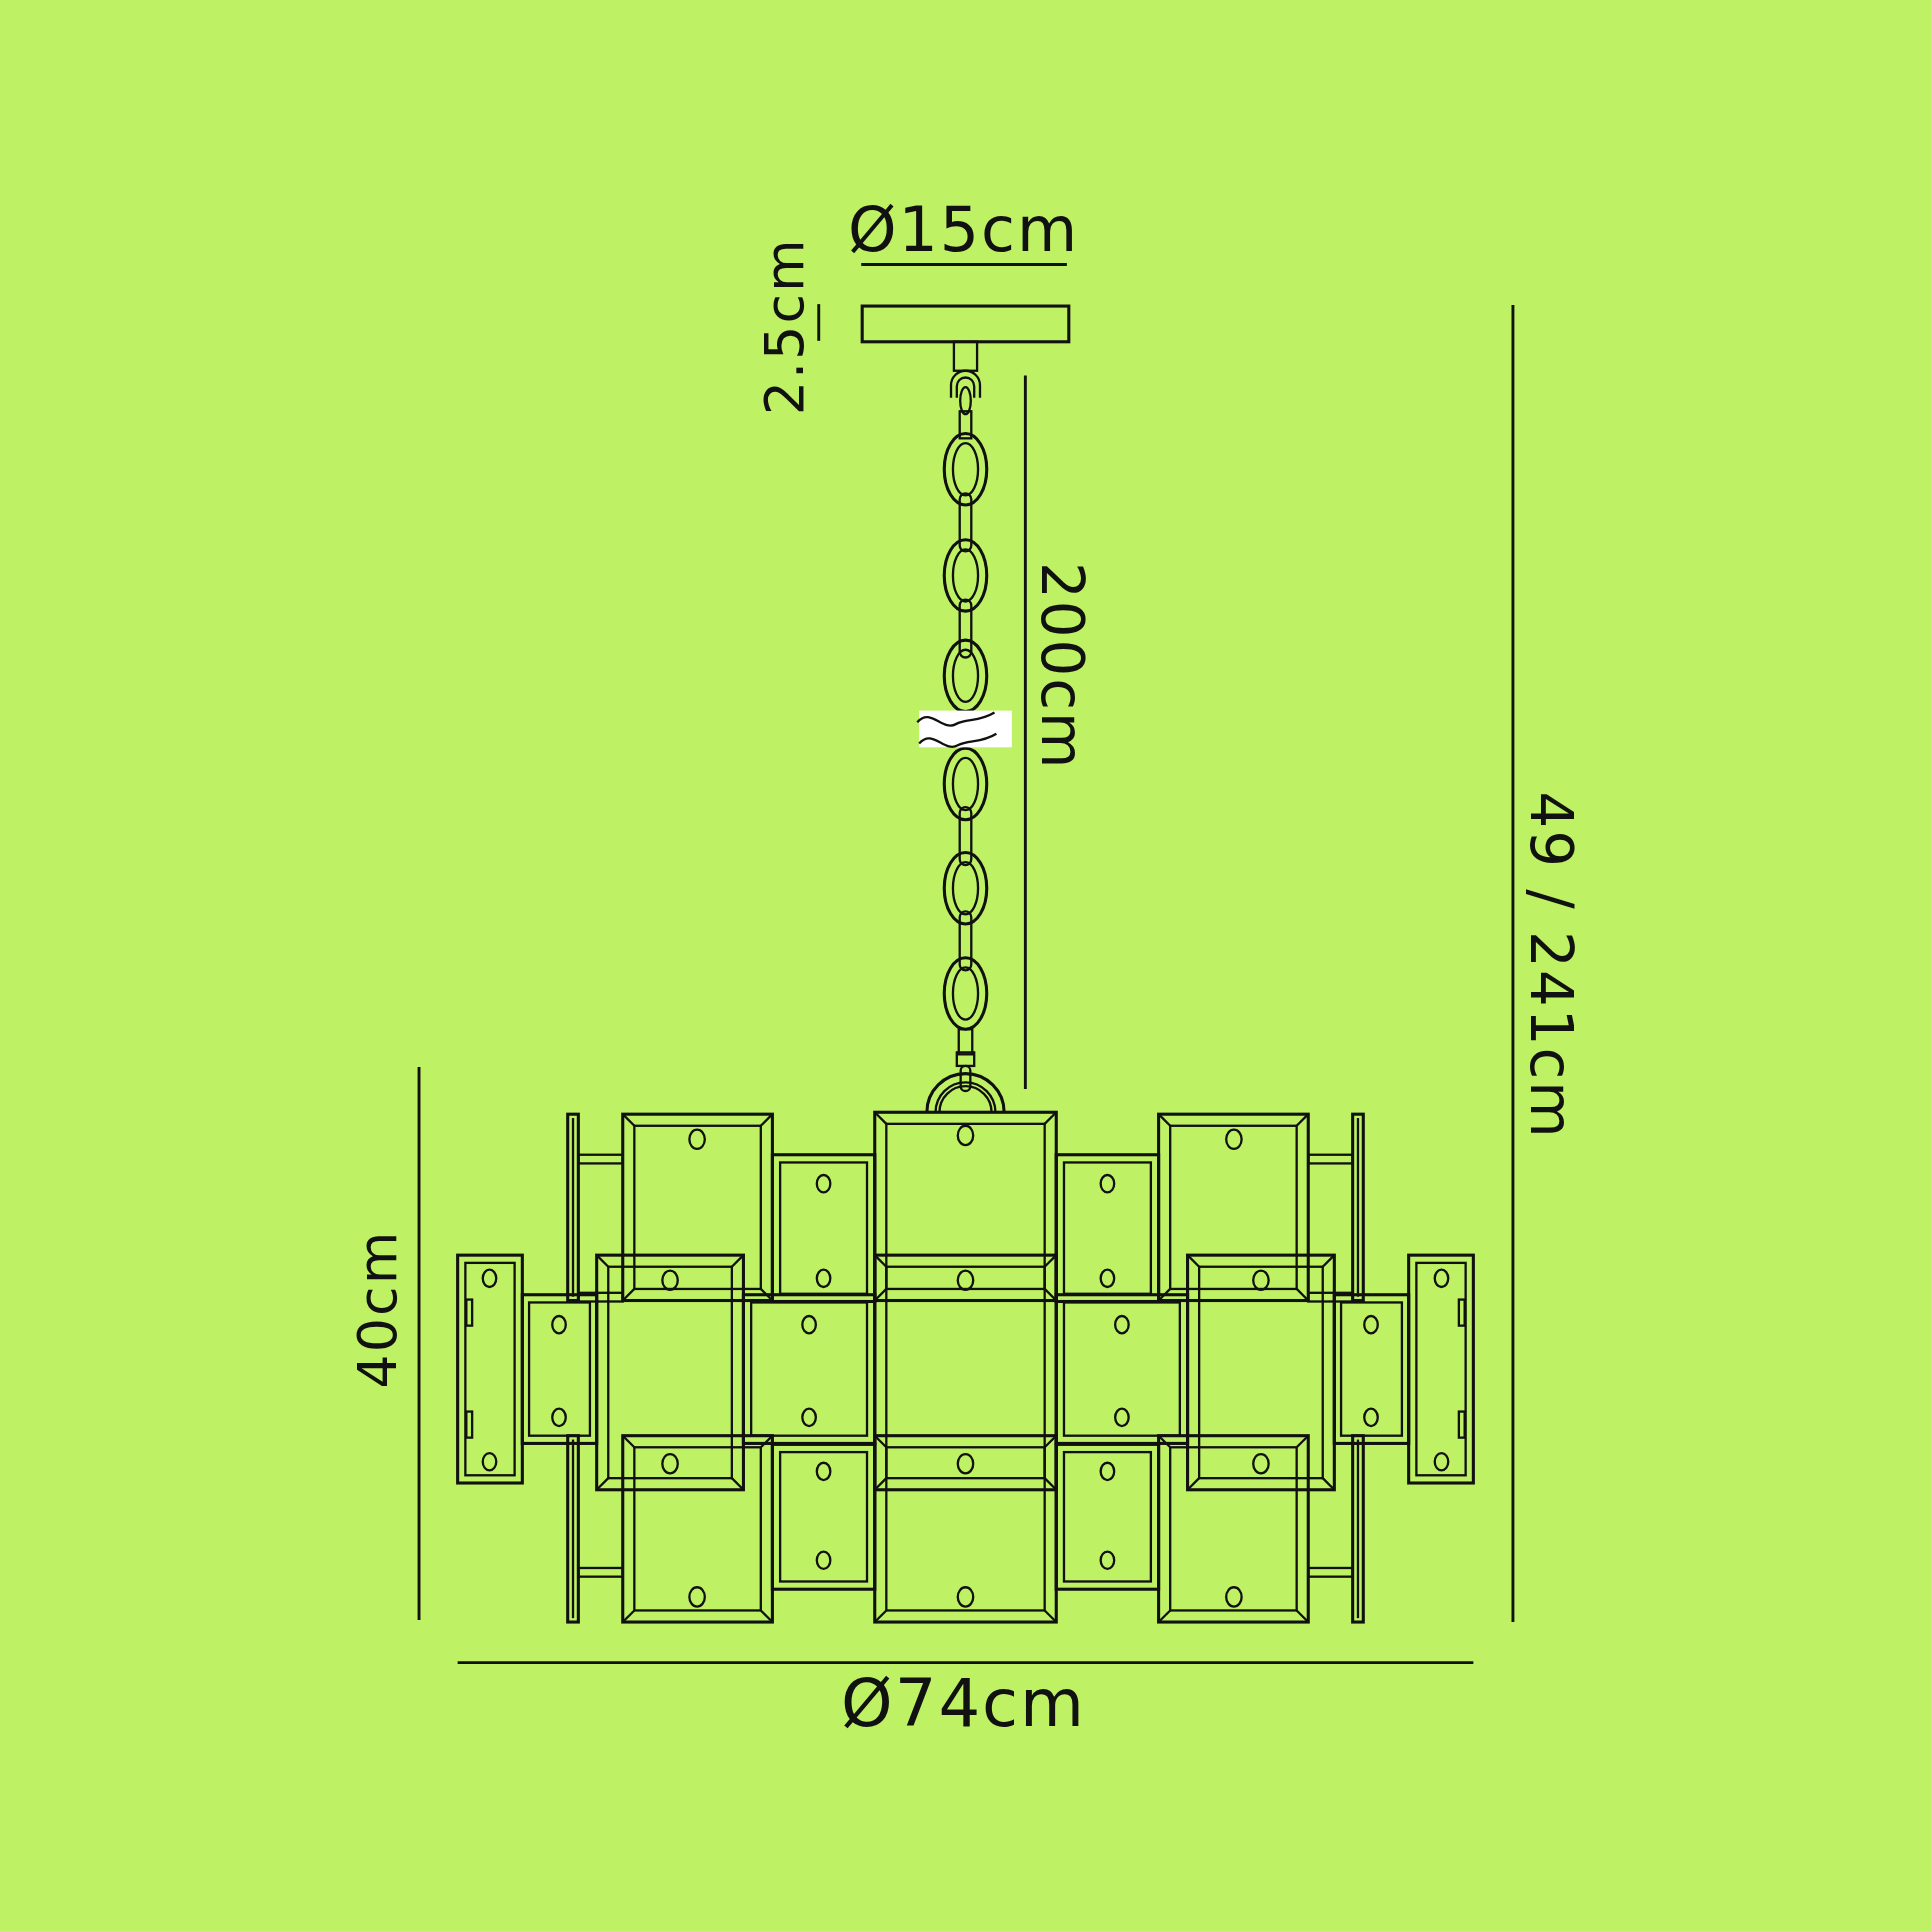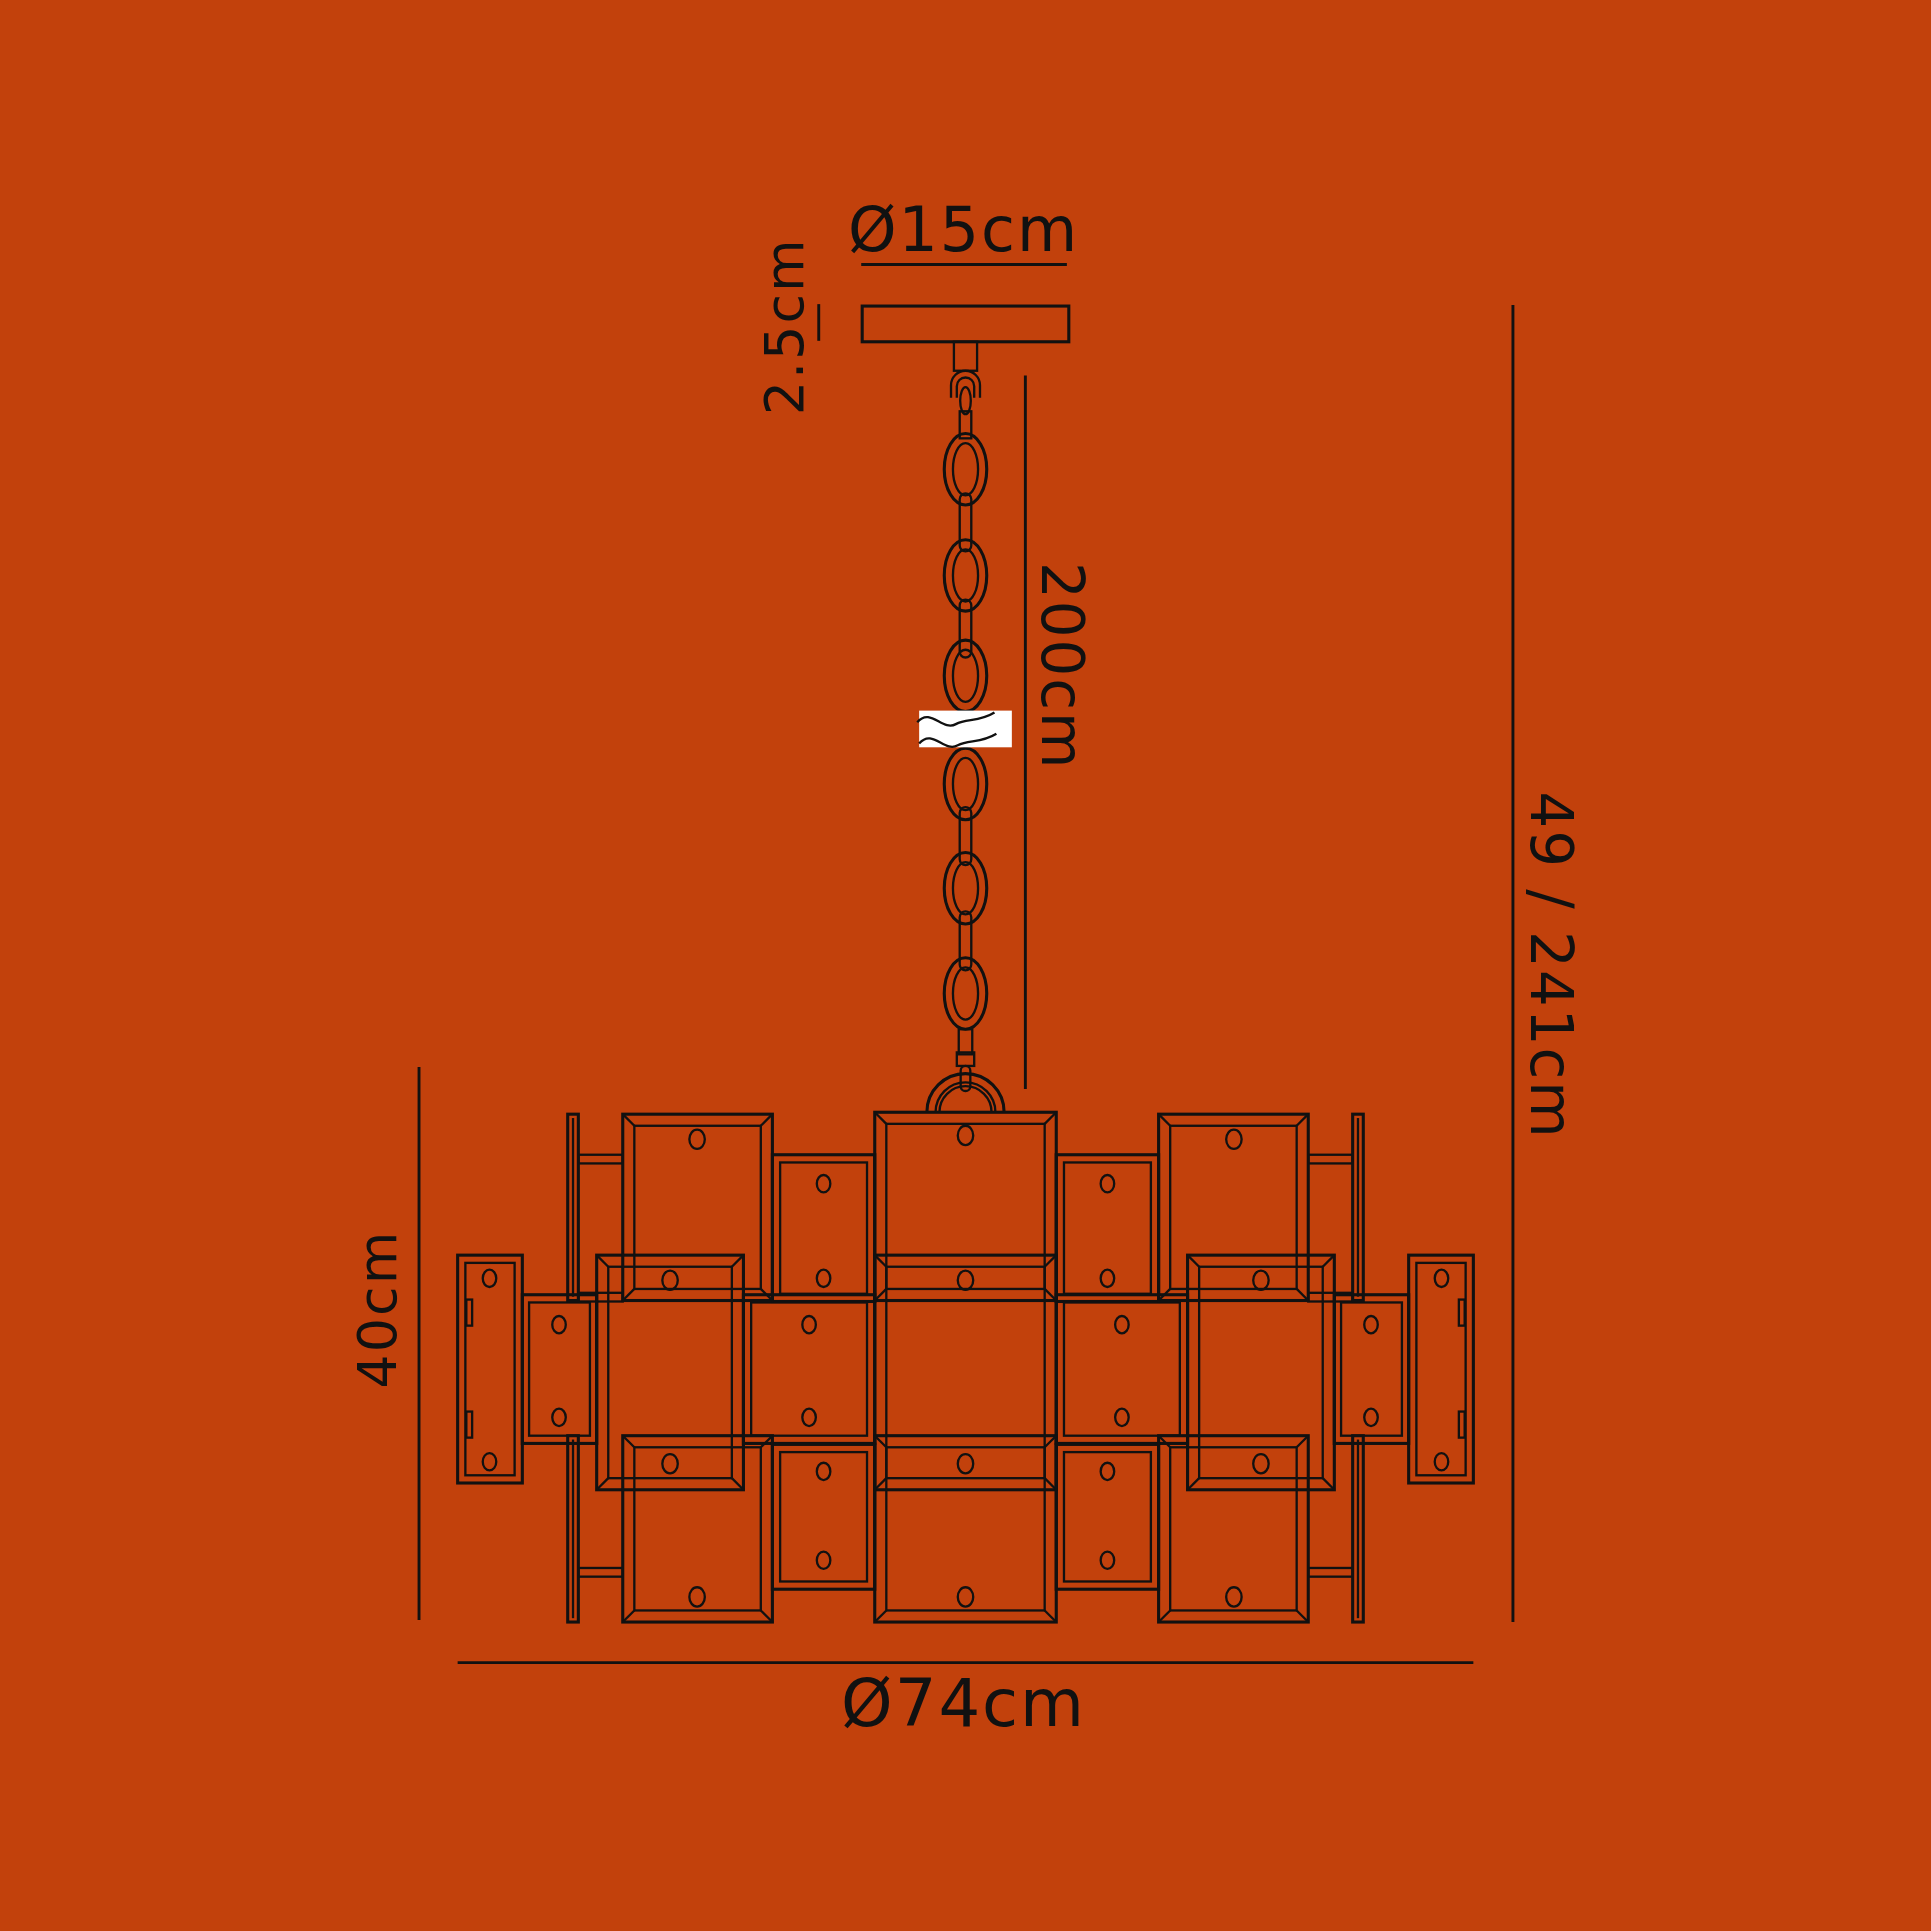--- a/index.html
+++ b/index.html
@@ -1,16 +1,16 @@
 <!DOCTYPE html>
 <html><head>
 <meta charset="utf-8">
 <style>
   html,body{margin:0;padding:0;background:#fff;}
-  .page{width:1931px;height:1931px;background:#c2410c;position:relative;font-family:"DejaVu Sans",sans-serif;}
+  .page{width:1931px;height:1931px;background:#bef264;position:relative;font-family:"DejaVu Sans",sans-serif;}
   svg{display:block;}
   text{fill:#111;letter-spacing:2px;}
   .ln{stroke:#111;fill:none;}
   .w3{stroke-width:3.2px;}
   .w2{stroke-width:2.4px;}
   .dim{stroke:#111;stroke-width:3px;}
 </style>
 </head>
 <body>
 

